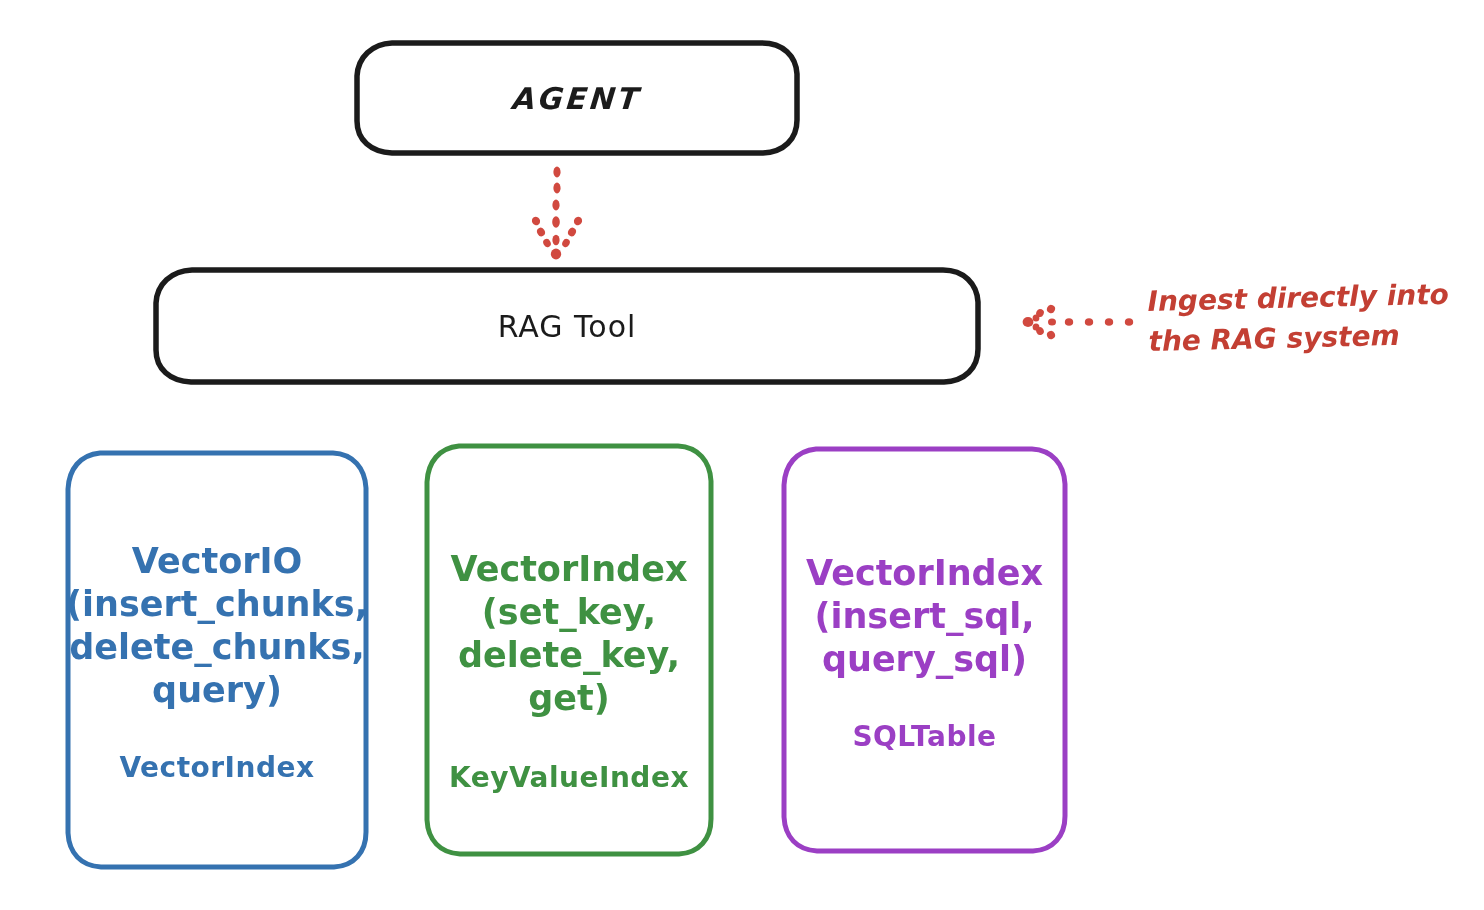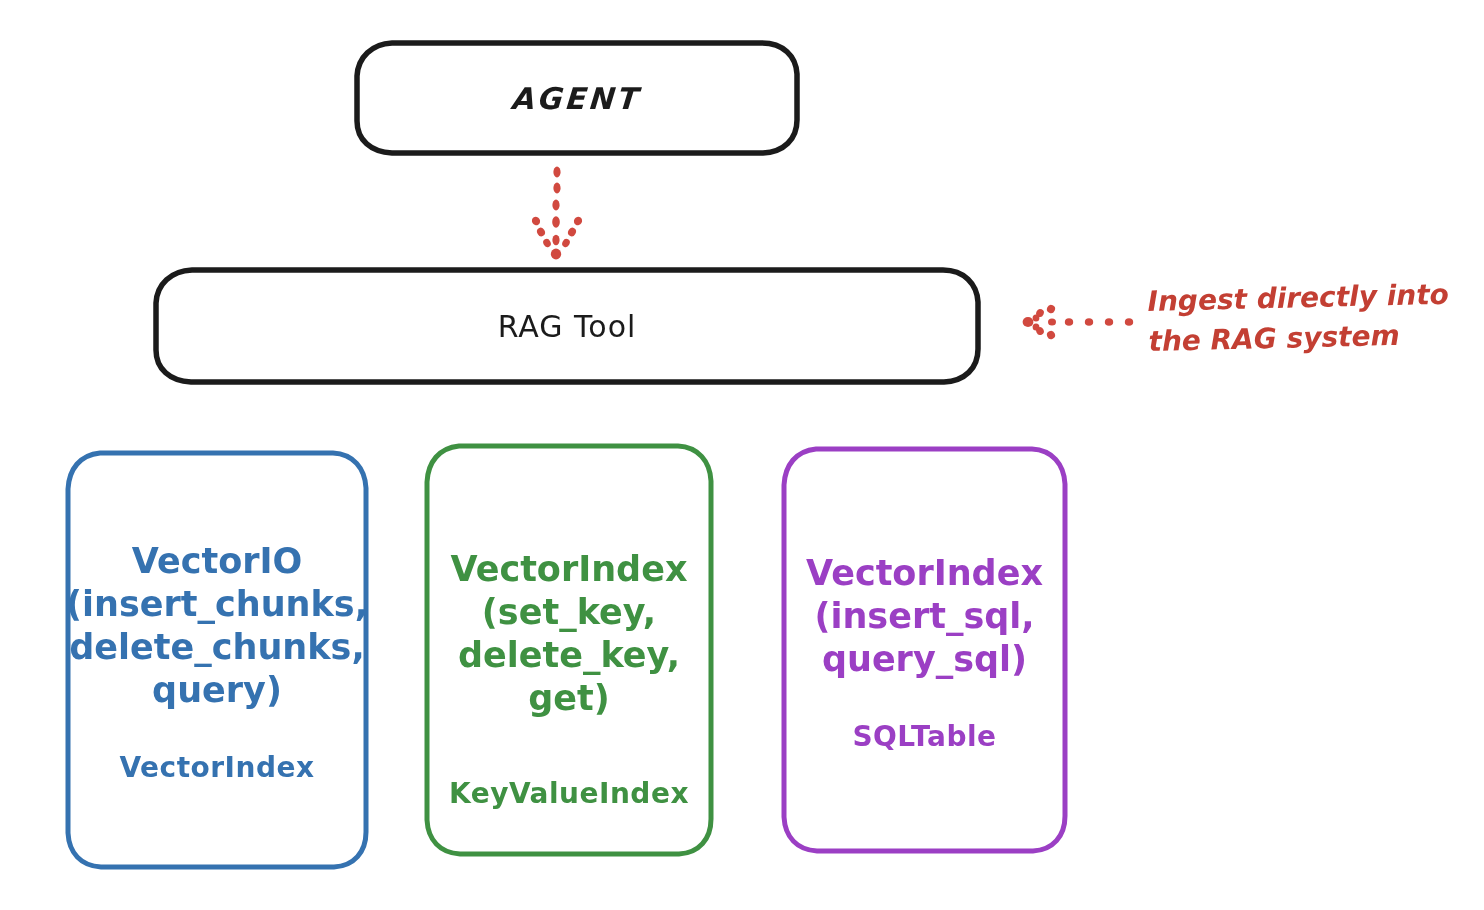--- a/index.html
+++ b/index.html
@@ -101,21 +101,21 @@
 
   #kv-card {
     left: 427px;
     top: 445px;
     width: 284px;
     height: 410px;
   }
   #kv-card .provider-title,
   #kv-card .provider-index { color: #3f9142; }
   #kv-card .card-text { margin-top: 103px; }
-  #kv-card .provider-index { margin-top: 56px; }
+  #kv-card .provider-index { margin-top: 40px; }
 
   #relational-card {
     left: 784px;
     top: 448px;
     width: 281px;
     height: 404px;
   }
   #relational-card .provider-title,
   #relational-card .provider-index { color: #9b3fc4; }
   #relational-card .card-text { margin-top: 104px; }

